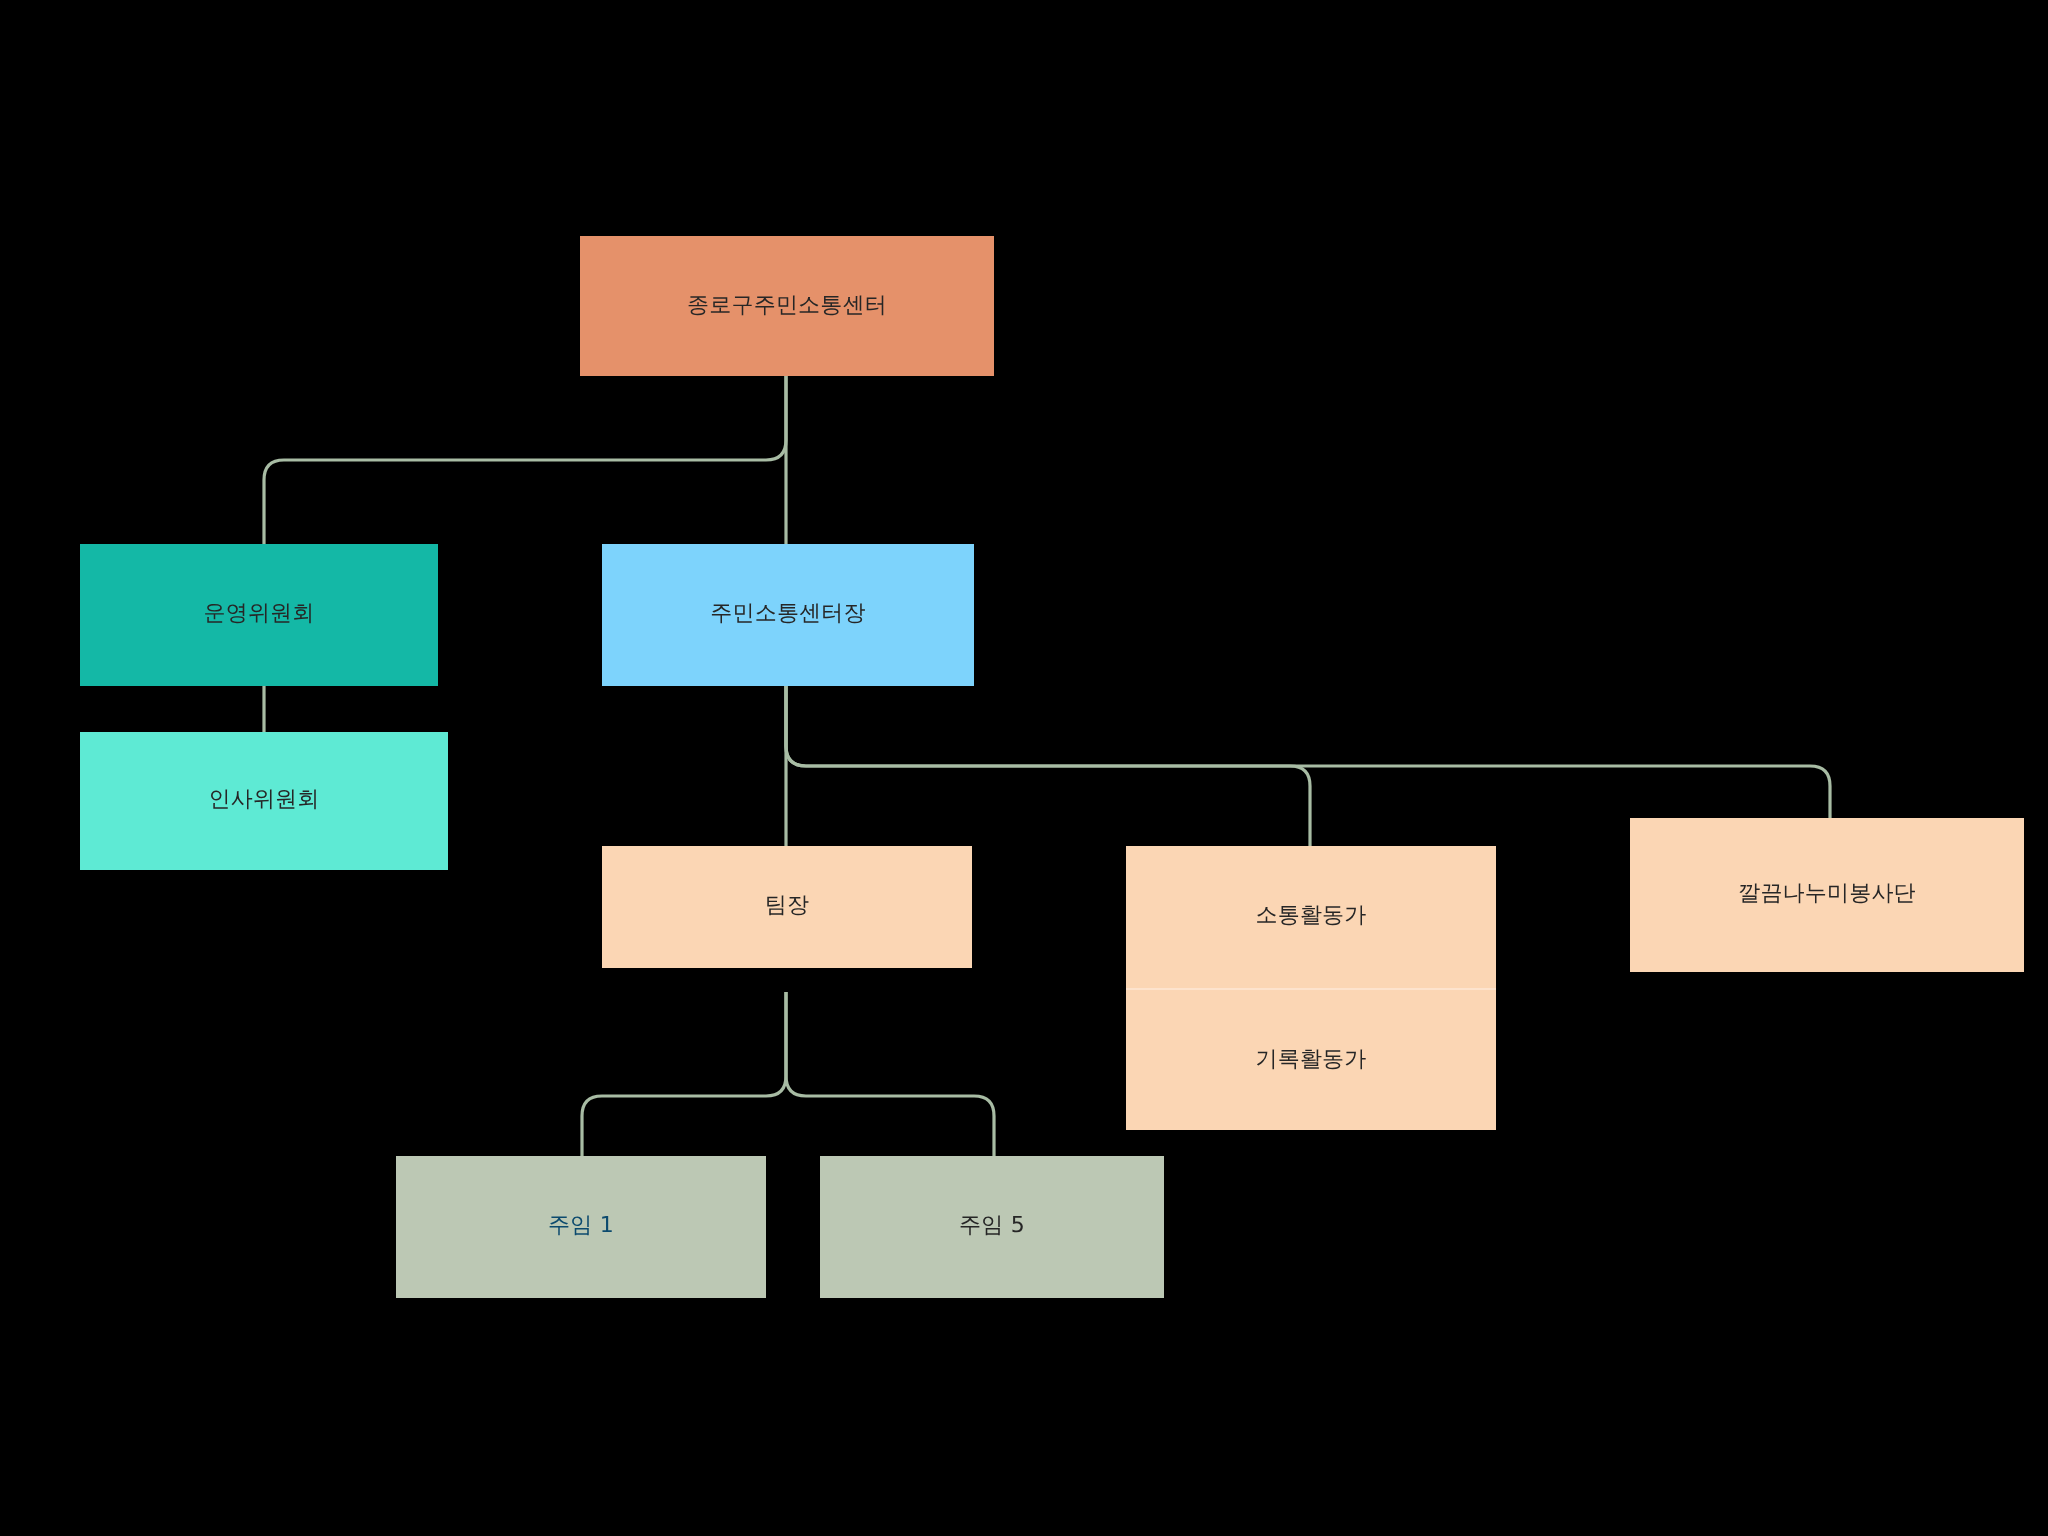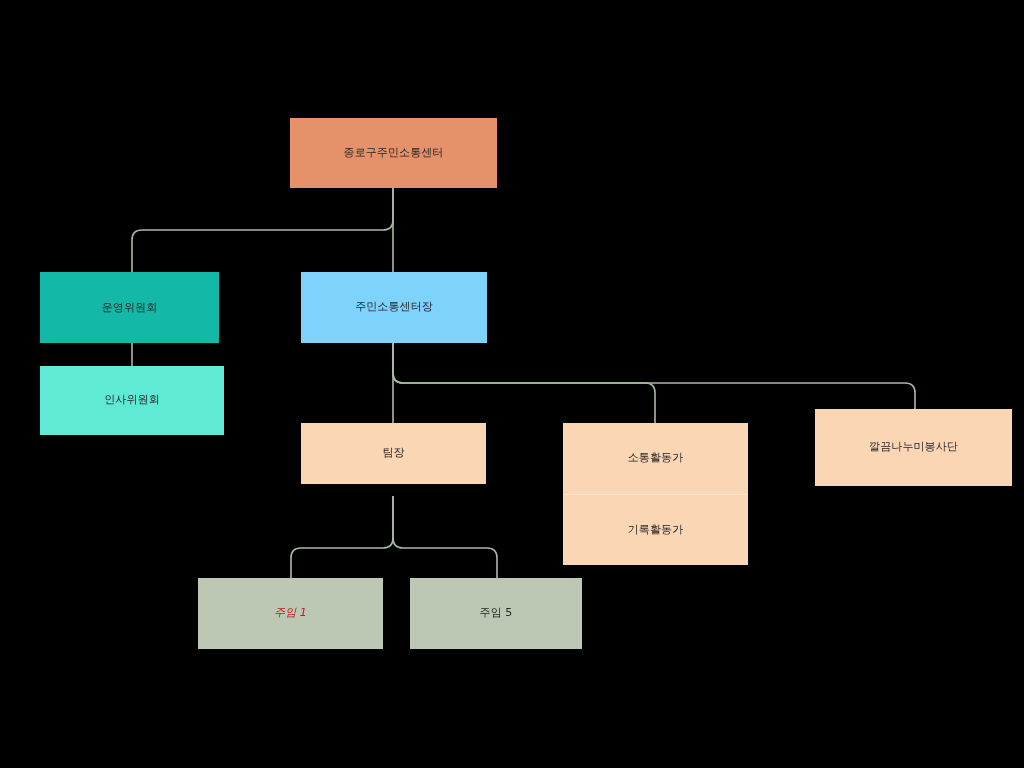--- a/index.html
+++ b/index.html
@@ -90,20 +90,20 @@
       <div class="node-box" style="left: 301px; top: 423px; width: 185px; height: 61px; background: rgb(251, 214, 180); color: rgb(38, 38, 38);">
         <span class="node-label">팀장</span>
       </div>
       <div class="node-box stacked" style="left: 563px; top: 423px; width: 185px; height: 142px; background: rgb(251, 214, 180); color: rgb(38, 38, 38);">
         <span class="node-label" style="height: 71px;">소통활동가</span>
         <span class="node-label row-sep" style="height: 71px;">기록활동가</span>
       </div>
       <div class="node-box" style="left: 815px; top: 409px; width: 197px; height: 77px; background: rgb(251, 214, 180); color: rgb(38, 38, 38);">
         <span class="node-label">깔끔나누미봉사단</span>
       </div>
-      <div class="node-box" style="left: 198px; top: 578px; width: 185px; height: 71px; background: rgb(188, 200, 180); color: #b91c1c; font-style: italic;">
+      <div class="node-box" style="left: 198px; top: 578px; width: 185px; height: 71px; background: rgb(188, 200, 180); color: #0c4a6e;">
         <span class="node-label">주임 1</span>
       </div>
       <div class="node-box" style="left: 410px; top: 578px; width: 172px; height: 71px; background: rgb(188, 200, 180); color: rgb(38, 38, 38);">
         <span class="node-label">주임 5</span>
       </div>
     </div>
 </div>
 
 </body></html>

